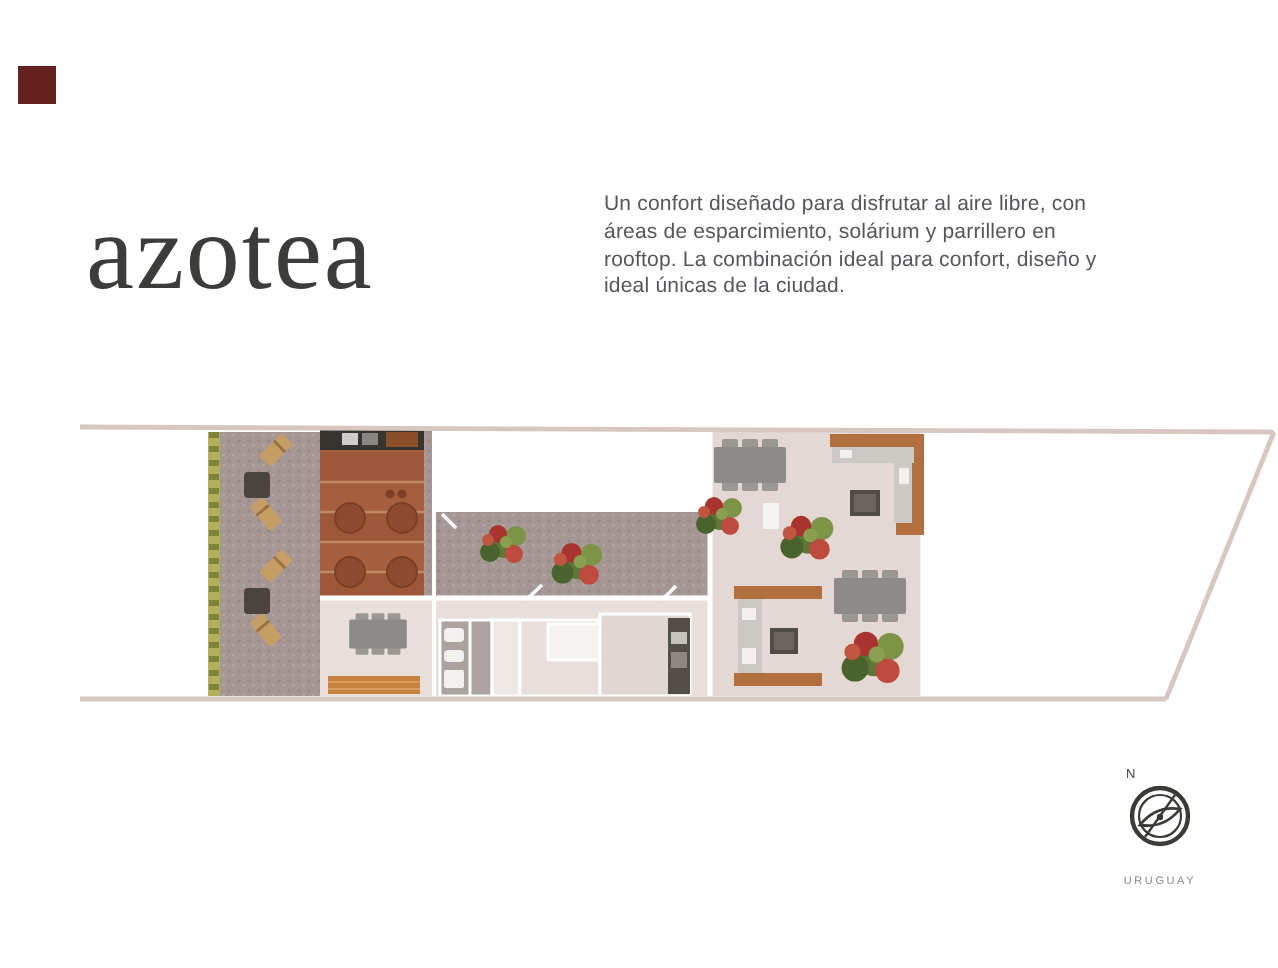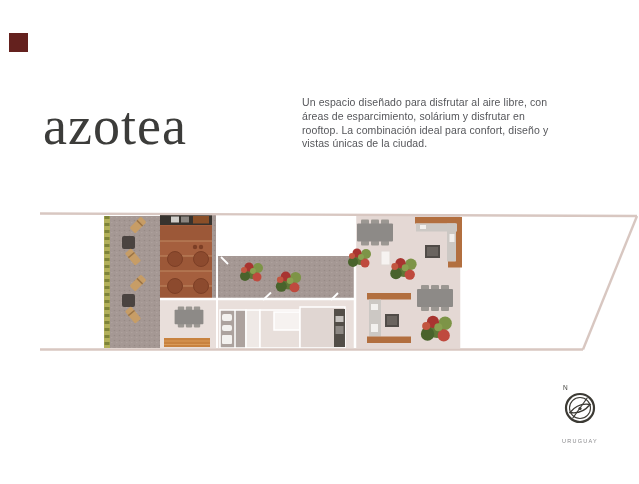--- a/index.html
+++ b/index.html
@@ -19,24 +19,24 @@
 </head>
 <body>
 
 <div class="slide">
 
   <div class="brand-square"></div>
 
   <h1 class="title">azotea</h1>
 
   <div class="desc">
-    <div>Un espacio diseñado para disfrutar al aire libre, con</div>
-    <div>áreas de esparcimiento, solárium y disfrutar en</div>
+    <div>Un confort diseñado para disfrutar al aire libre, con</div>
+    <div>áreas de esparcimiento, solárium y parrillero en</div>
     <div>rooftop. La combinación ideal para confort, diseño y</div>
-    <div>vistas únicas de la ciudad.</div>
+    <div>ideal únicas de la ciudad.</div>
   </div>
 
   <svg class="plan" viewBox="0 0 601 150">
     <defs>
       <pattern id="grav" width="5" height="5" patternUnits="userSpaceOnUse">
         <rect width="5" height="5" fill="#a59894"></rect>
         <circle cx="1.5" cy="1.5" r="0.8" fill="#968a85"></circle>
         <circle cx="3.8" cy="3.6" r="0.7" fill="#b1a6a1"></circle>
       </pattern>
       <g id="plant">

